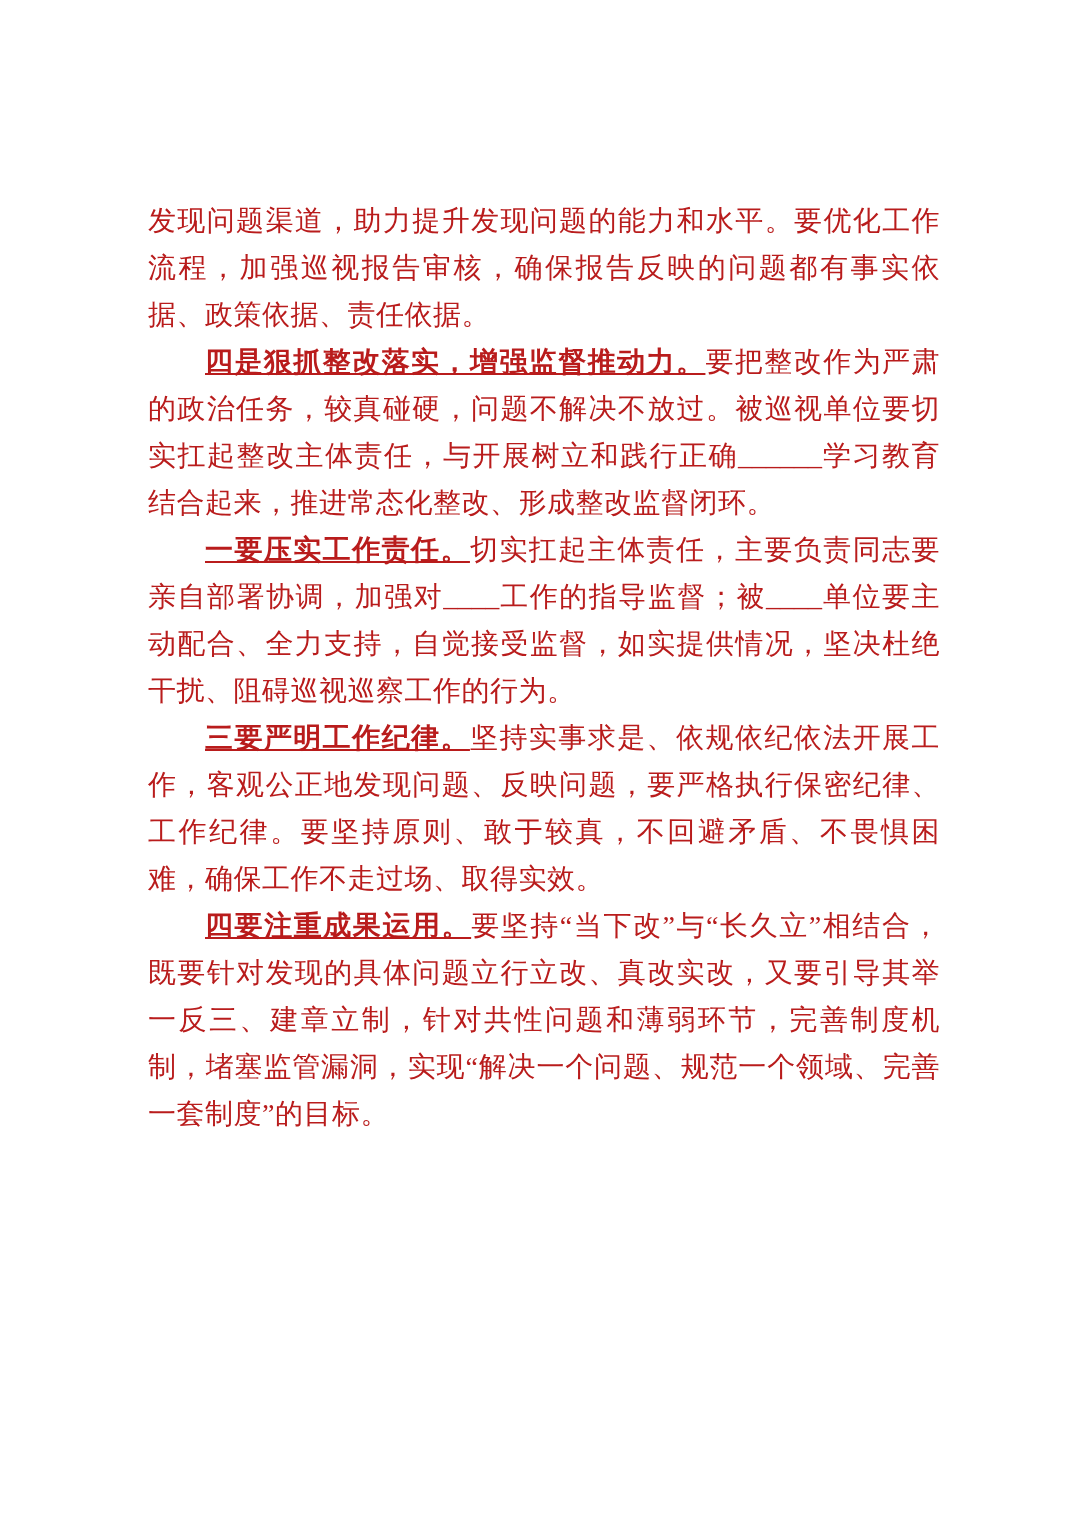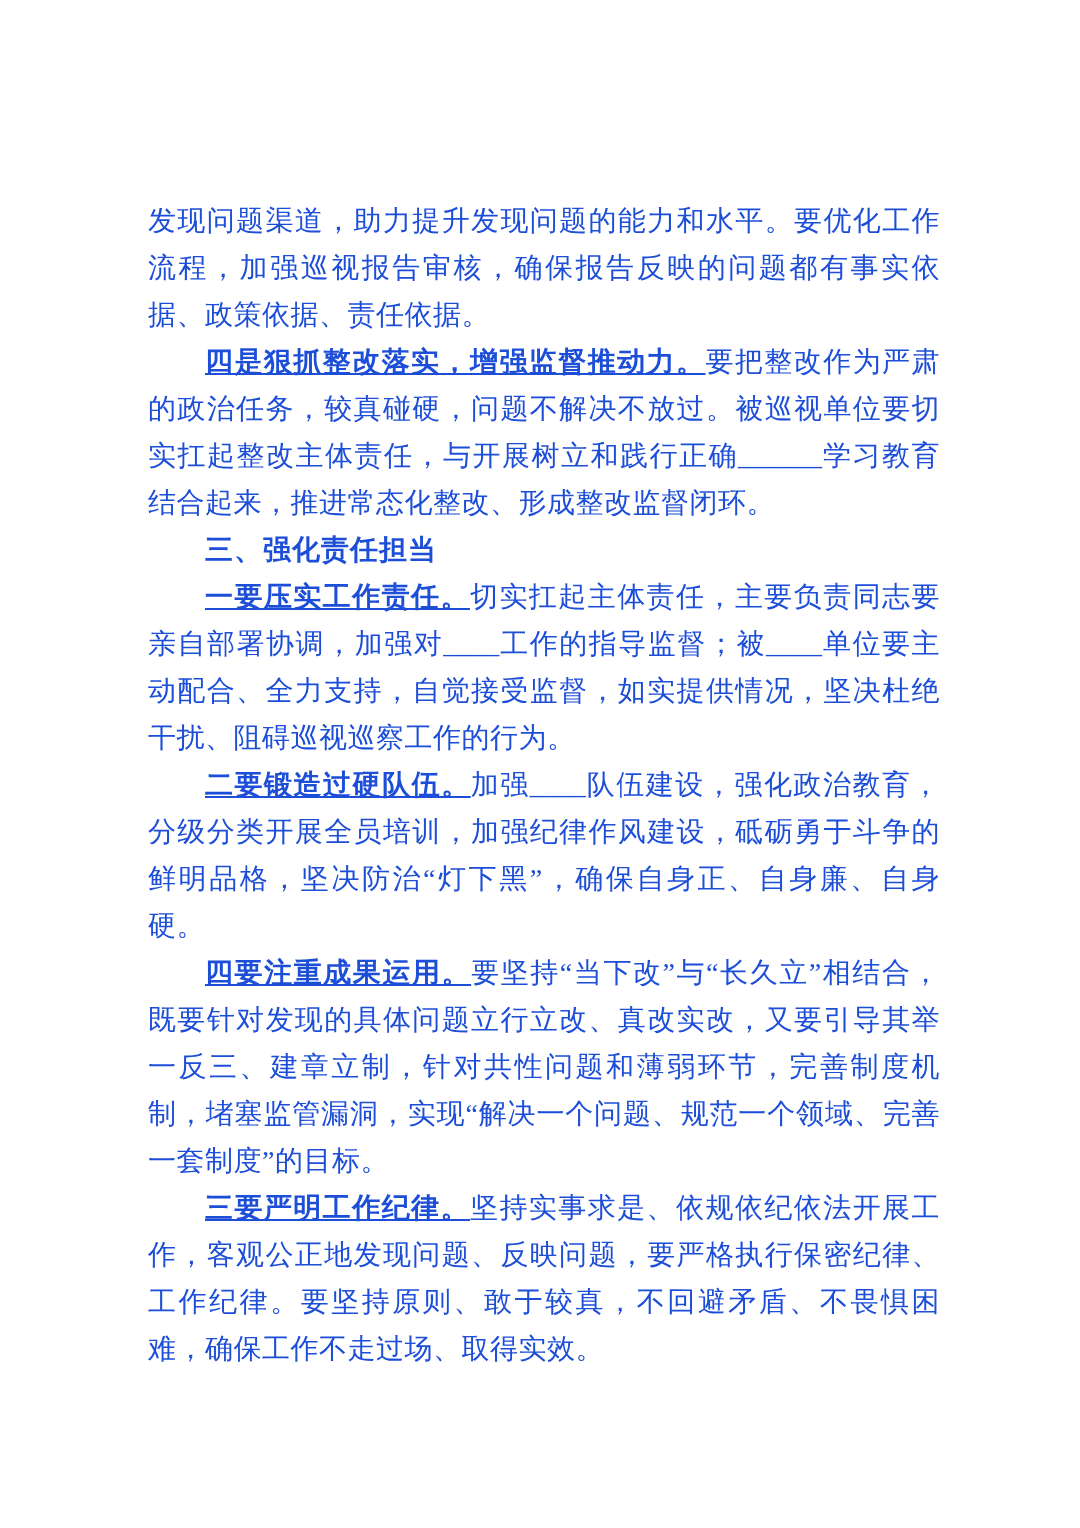--- a/index.html
+++ b/index.html
@@ -6,21 +6,21 @@
     margin: 0;
     padding: 0;
     background: #ffffff;
   }
   .page {
     position: relative;
     width: 1080px;
     height: 1528px;
     background: #ffffff;
     overflow: hidden;
-    color: #1d4ed8;
+    color: #b91c1c;
     font-family: "Liberation Serif", serif;
   }
   .doc-body {
     position: absolute;
     left: 148px;
     top: 197px;
     width: 792px;
   }
   .para {
     margin: 0;
@@ -51,19 +51,17 @@
     margin-top: 12px;
   }
 </style>
 </head>
 <body>
 
 <div class="page">
   <div class="doc-body">
       <p class="para"><span class="run-normal">发现问题渠道，助力提升发现问题的能力和水平。要优化工作流程，加强巡视报告审核，确保报告反映的问题都有事实依据、政策依据、责任依据。</span></p>
       <p class="para indent"><span class="run-bold">四是狠抓整改落实，增强监督推动力。</span><span class="run-normal">要把整改作为严肃的政治任务，较真碰硬，问题不解决不放过。被巡视单位要切实扛起整改主体责任，与开展树立和践行正确</span><span class="run-blank">______</span><span class="run-normal">学习教育结合起来，推进常态化整改、形成整改监督闭环。</span></p>
-      <p class="para indent heading"><span class="run-heading">三、强化责任担当</span></p>
       <p class="para indent"><span class="run-bold">一要压实工作责任。</span><span class="run-normal">切实扛起主体责任，主要负责同志要亲自部署协调，加强对</span><span class="run-blank">____</span><span class="run-normal">工作的指导监督；被</span><span class="run-blank">____</span><span class="run-normal">单位要主动配合、全力支持，自觉接受监督，如实提供情况，坚决杜绝干扰、阻碍巡视巡察工作的行为。</span></p>
-      <p class="para indent"><span class="run-bold">二要锻造过硬队伍。</span><span class="run-normal">加强</span><span class="run-blank">____</span><span class="run-normal">队伍建设，强化政治教育，分级分类开展全员培训，加强纪律作风建设，砥砺勇于斗争的鲜明品格，坚决防治“灯下黑”，确保自身正、自身廉、自身硬。</span></p>
+      <p class="para indent"><span class="run-bold">三要严明工作纪律。</span><span class="run-normal">坚持实事求是、依规依纪依法开展工作，客观公正地发现问题、反映问题，要严格执行保密纪律、工作纪律。要坚持原则、敢于较真，不回避矛盾、不畏惧困难，确保工作不走过场、取得实效。</span></p>
       <p class="para indent"><span class="run-bold">四要注重成果运用。</span><span class="run-normal">要坚持“当下改”与“长久立”相结合，既要针对发现的具体问题立行立改、真改实改，又要引导其举一反三、建章立制，针对共性问题和薄弱环节，完善制度机制，堵塞监管漏洞，实现“解决一个问题、规范一个领域、完善一套制度”的目标。</span></p>
-      <p class="para indent"><span class="run-bold">三要严明工作纪律。</span><span class="run-normal">坚持实事求是、依规依纪依法开展工作，客观公正地发现问题、反映问题，要严格执行保密纪律、工作纪律。要坚持原则、敢于较真，不回避矛盾、不畏惧困难，确保工作不走过场、取得实效。</span></p>
     </div>
 </div>
 
 </body></html>

